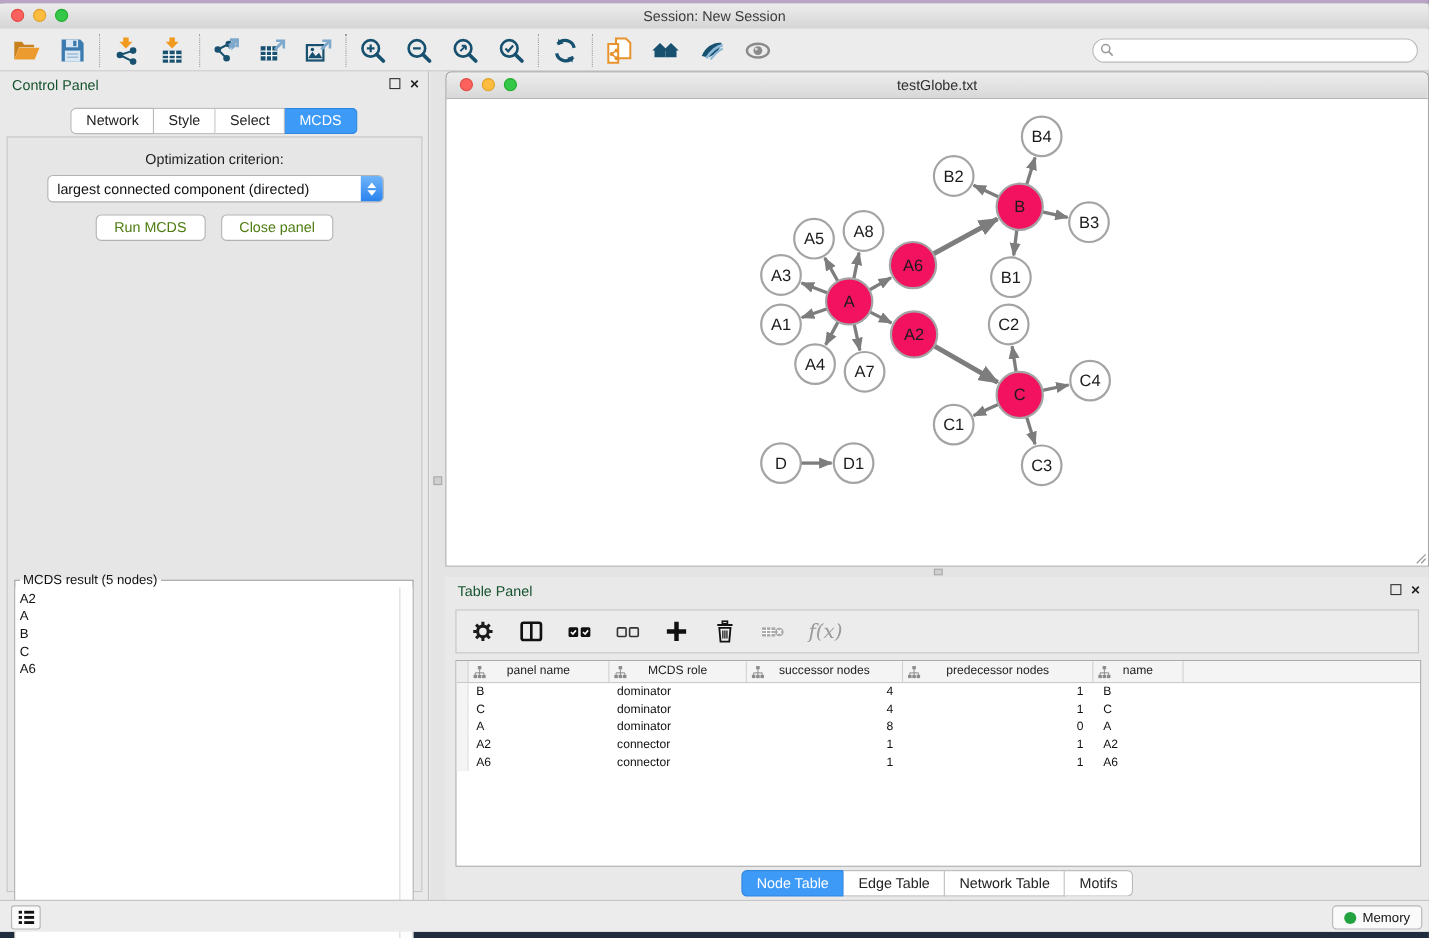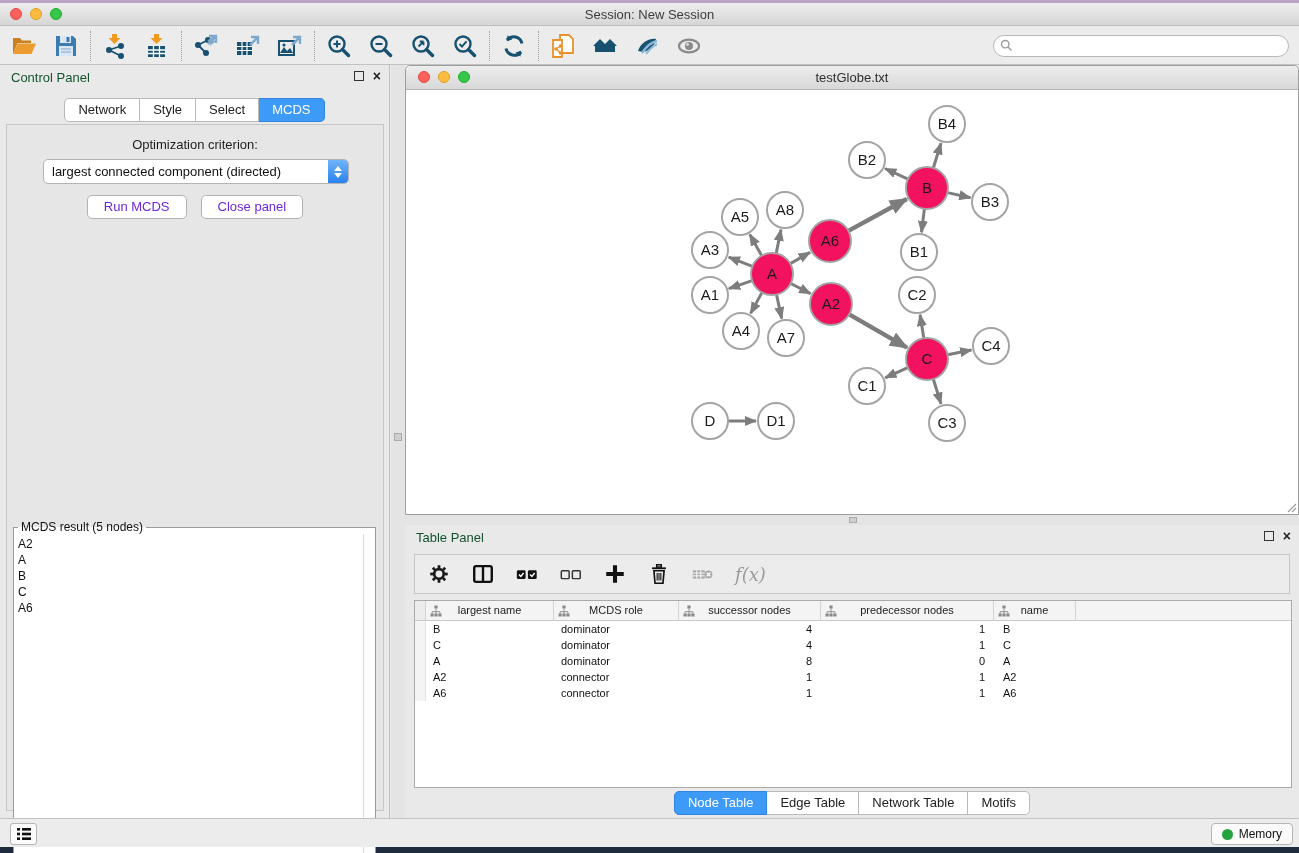--- a/index.html
+++ b/index.html
@@ -63,21 +63,21 @@
   .dd-stepper { width:20px; height:23px; border-radius:0 4px 4px 0;
     background:linear-gradient(#6fb5fa,#2a82ee); display:flex; flex-direction:column;
     align-items:center; justify-content:center; gap:2px; }
   .dd-up { width:0; height:0; border-left:4px solid transparent; border-right:4px solid transparent;
     border-bottom:5px solid #fff; }
   .dd-down { width:0; height:0; border-left:4px solid transparent; border-right:4px solid transparent;
     border-top:5px solid #fff; }
   .cp-buttons { position:absolute; top:70px; left:0; width:100%; display:flex;
     justify-content:center; gap:14px; }
   .btn { background:#fff; border:1px solid #b3b3b3; border-radius:5px; font-size:13px;
-    color:#6d28d9; padding:3px 16px 4px; }
+    color:#4d7c0f; padding:3px 16px 4px; }
 
   .mcds-fieldset { position:absolute; left:6px; top:395px; width:363px; height:342px;
     border:1px solid #9b9b9b; background:#fff; }
   .mcds-fieldset legend { font-size:12px; color:#111; margin-left:4px; padding:0 3px;
     background:transparent; }
   .result-list { position:absolute; left:0; top:0; bottom:0; right:12px; background:#fff;
     overflow:hidden; padding-top:2px; }
   .result-item { font-size:12px; color:#111; line-height:16px; padding-left:4px; }
   .scroll-gutter { position:absolute; right:0; top:0; bottom:0; width:12px; background:#fdfdfd;
     border-left:1px solid #d9d9d9; }
@@ -556,21 +556,21 @@
 
     <div class="table">
       <div class="thead">
         <div class="th th-gutter"></div>
       <div class="th"><svg class="tree-ic" viewBox="0 0 12 12">
               <rect x="4.4" y="0.5" width="3.2" height="3" fill="#8a8a8a"></rect>
               <rect x="0.5" y="8.5" width="3.2" height="3" fill="#8a8a8a"></rect>
               <rect x="4.4" y="8.5" width="3.2" height="3" fill="#8a8a8a"></rect>
               <rect x="8.3" y="8.5" width="3.2" height="3" fill="#8a8a8a"></rect>
               <path d="M6 3.5v2.2M2.1 8.5V6.7h7.8v1.8M6 5.7v2.8" stroke="#8a8a8a" stroke-width="0.9" fill="none"></path>
-            </svg><span class="th-label">largest name</span></div>
+            </svg><span class="th-label">panel name</span></div>
           <div class="th"><svg class="tree-ic" viewBox="0 0 12 12">
               <rect x="4.4" y="0.5" width="3.2" height="3" fill="#8a8a8a"></rect>
               <rect x="0.5" y="8.5" width="3.2" height="3" fill="#8a8a8a"></rect>
               <rect x="4.4" y="8.5" width="3.2" height="3" fill="#8a8a8a"></rect>
               <rect x="8.3" y="8.5" width="3.2" height="3" fill="#8a8a8a"></rect>
               <path d="M6 3.5v2.2M2.1 8.5V6.7h7.8v1.8M6 5.7v2.8" stroke="#8a8a8a" stroke-width="0.9" fill="none"></path>
             </svg><span class="th-label">MCDS role</span></div>
           <div class="th"><svg class="tree-ic" viewBox="0 0 12 12">
               <rect x="4.4" y="0.5" width="3.2" height="3" fill="#8a8a8a"></rect>
               <rect x="0.5" y="8.5" width="3.2" height="3" fill="#8a8a8a"></rect>

